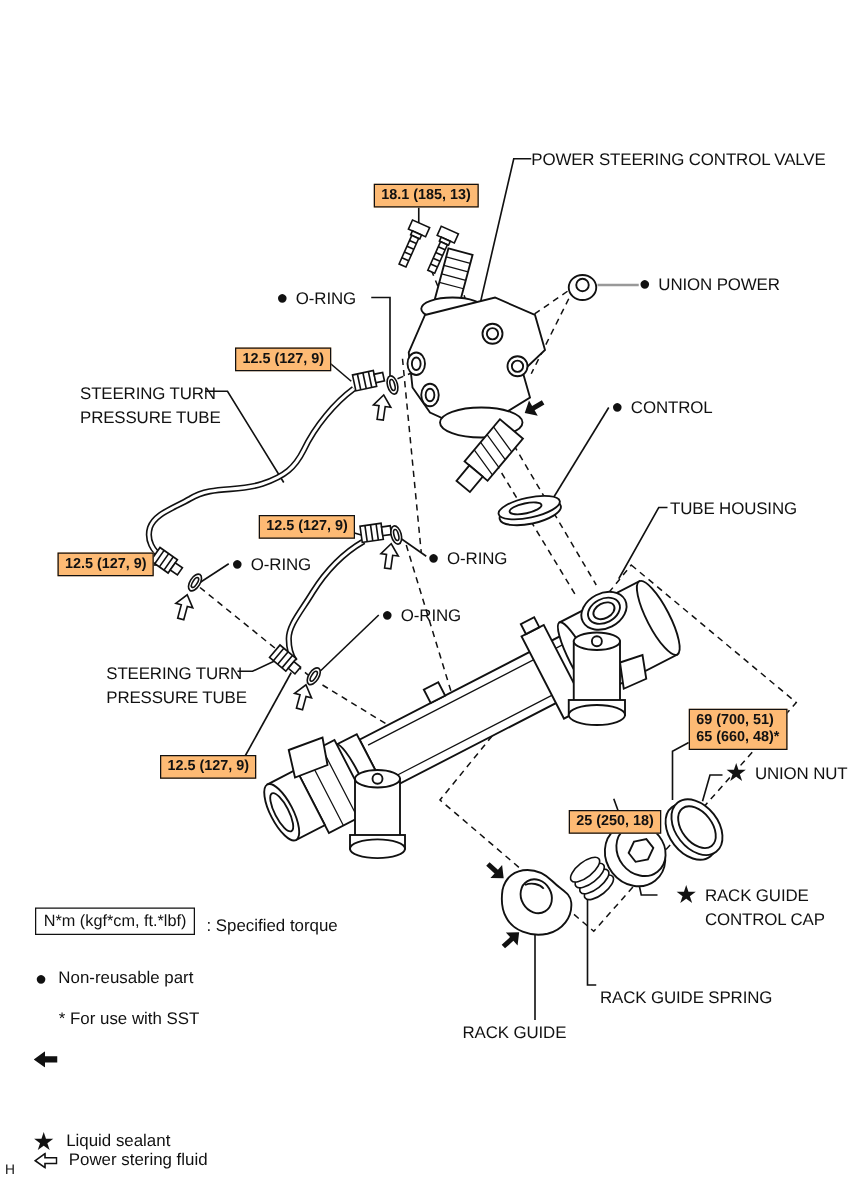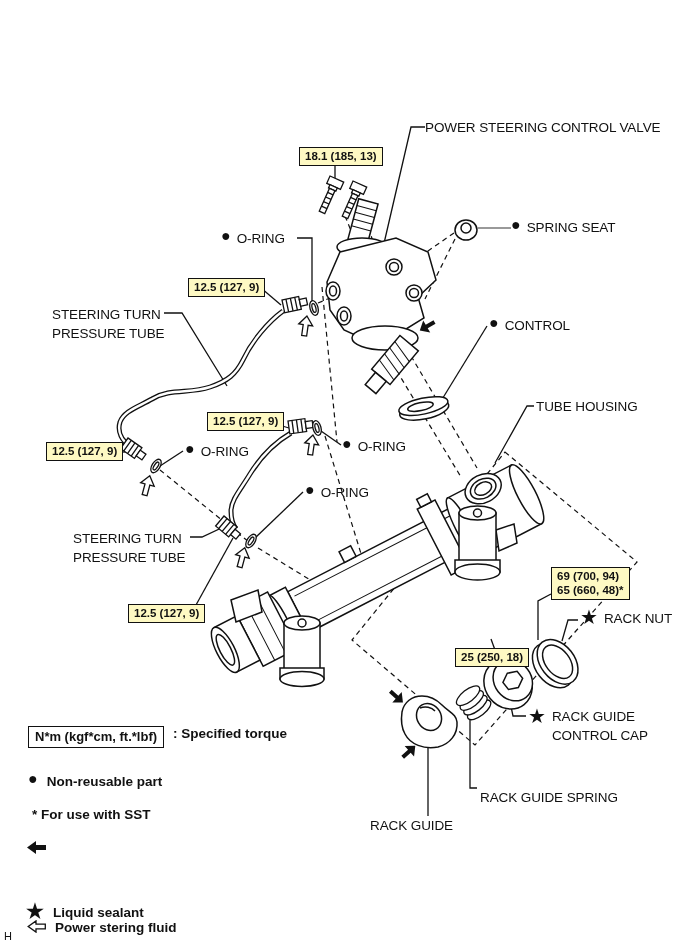--- a/index.html
+++ b/index.html
@@ -1,28 +1,28 @@
 <!DOCTYPE html>
 <html><head>
 <meta charset="utf-8">
 <style>
   html,body{margin:0;padding:0;background:#fff;}
   .page{position:relative;width:691px;height:952px;background:#fff;overflow:hidden;
         font-family:"Liberation Sans",sans-serif;color:#111;}
   .art{position:absolute;left:0;top:0;}
   .part-label{position:absolute;font-size:13.5px;white-space:nowrap;display:flex;
-              align-items:flex-start;gap:6px;line-height:15px;}
+              align-items:center;gap:6px;line-height:15px;}
   .part-label .txt{letter-spacing:-0.1px;}
   .dot{font-size:16px;line-height:10px;}
   .star{font-size:20px;line-height:12px;}
-  .two-line{line-height:19px;}
-  .torque-box{position:absolute;border:1.7px solid #111;background:#fef9c3;font-weight:bold;
+  .two-line{line-height:19px;margin-left:12px;}
+  .torque-box{position:absolute;border:1.7px solid #111;background:#fdba74;font-weight:bold;
               font-size:11.5px;padding:1px 5px 2px 5px;white-space:nowrap;line-height:14px;}
-  .legend-row{position:absolute;display:flex;align-items:flex-start;gap:9px;font-size:13.5px;
-              white-space:nowrap;font-weight:bold;}
+  .legend-row{position:absolute;display:flex;align-items:flex-end;gap:9px;font-size:13.5px;
+              white-space:nowrap;}
   .legend-torque-box{border:1.3px solid #111;background:#fff;font-size:13px;
                      padding:2px 6px 3px 6px;}
   .legend-icon{display:inline-flex;align-items:center;justify-content:center;width:20px;}
   .page-marker{position:absolute;font-size:11px;}
 </style>
 </head>
 <body>
 
 <div class="page">
 
@@ -243,21 +243,21 @@
 
   <div class="torque-box" style="left:299px;top:147px">18.1 (185, 13)</div>
 
   <div class="part-label" style="left:221px;top:231px">
     <span class="dot">●</span>
     <span class="txt">O-RING</span>
   </div>
 
   <div class="part-label" style="left:511px;top:220px">
     <span class="dot">●</span>
-    <span class="txt">SPRING SEAT</span>
+    <span class="txt">UNION POWER</span>
   </div>
 
   <div class="torque-box" style="left:188px;top:278px">12.5 (127, 9)</div>
 
   <div class="part-label two-line" style="left:52px;top:305px">
     <span class="txt"><span>STEERING TURN</span><br>
     <span>PRESSURE TUBE</span></span>
   </div>
 
   <div class="part-label" style="left:489px;top:318px">
@@ -287,31 +287,31 @@
     <span class="dot">●</span>
     <span class="txt">O-RING</span>
   </div>
 
   <div class="part-label two-line" style="left:73px;top:529px">
     <span class="txt"><span>STEERING TURN</span><br>
     <span>PRESSURE TUBE</span></span>
   </div>
 
   <div class="torque-box" style="left:551px;top:567px">
-    <span>69 (700, 94)</span><br>
+    <span>69 (700, 51)</span><br>
     <span>65 (660, 48)*</span>
   </div>
 
   <div class="torque-box" style="left:128px;top:604px">12.5 (127, 9)</div>
 
   <div class="torque-box" style="left:455px;top:648px">25 (250, 18)</div>
 
   <div class="part-label" style="left:580px;top:611px">
     <span class="star">★</span>
-    <span class="txt">RACK NUT</span>
+    <span class="txt">UNION NUT</span>
   </div>
 
   <div class="part-label two-line" style="left:528px;top:707px;align-items:flex-start">
     <span class="star" style="margin-top:3px">★</span>
     <span class="txt"><span>RACK GUIDE</span><br>
     <span>CONTROL CAP</span></span>
   </div>
 
   <div class="part-label" style="left:480px;top:790px">
     <span class="txt">RACK GUIDE SPRING</span>
@@ -324,21 +324,21 @@
   <div class="legend-row" style="left:28px;top:726px">
     <span class="legend-torque-box">N*m (kgf*cm, ft.*lbf)</span>
     <span>: Specified torque</span>
   </div>
 
   <div class="legend-row" style="left:28px;top:774px">
     <span class="dot">●</span>
     <span>Non-reusable part</span>
   </div>
 
-  <div class="legend-row" style="left:32px;top:807px">
+  <div class="legend-row" style="left:47px;top:807px">
     <span>* For use with SST</span>
   </div>
 
   <div class="legend-row" style="left:26px;top:841px">
     <span class="legend-icon">
       <svg width="19" height="13" viewBox="0 0 19 13">
           <polygon points="19,4 9,4 9,0 0,6.5 9,13 9,9 19,9" fill="#111"></polygon>
         </svg>
     </span>
   </div>

